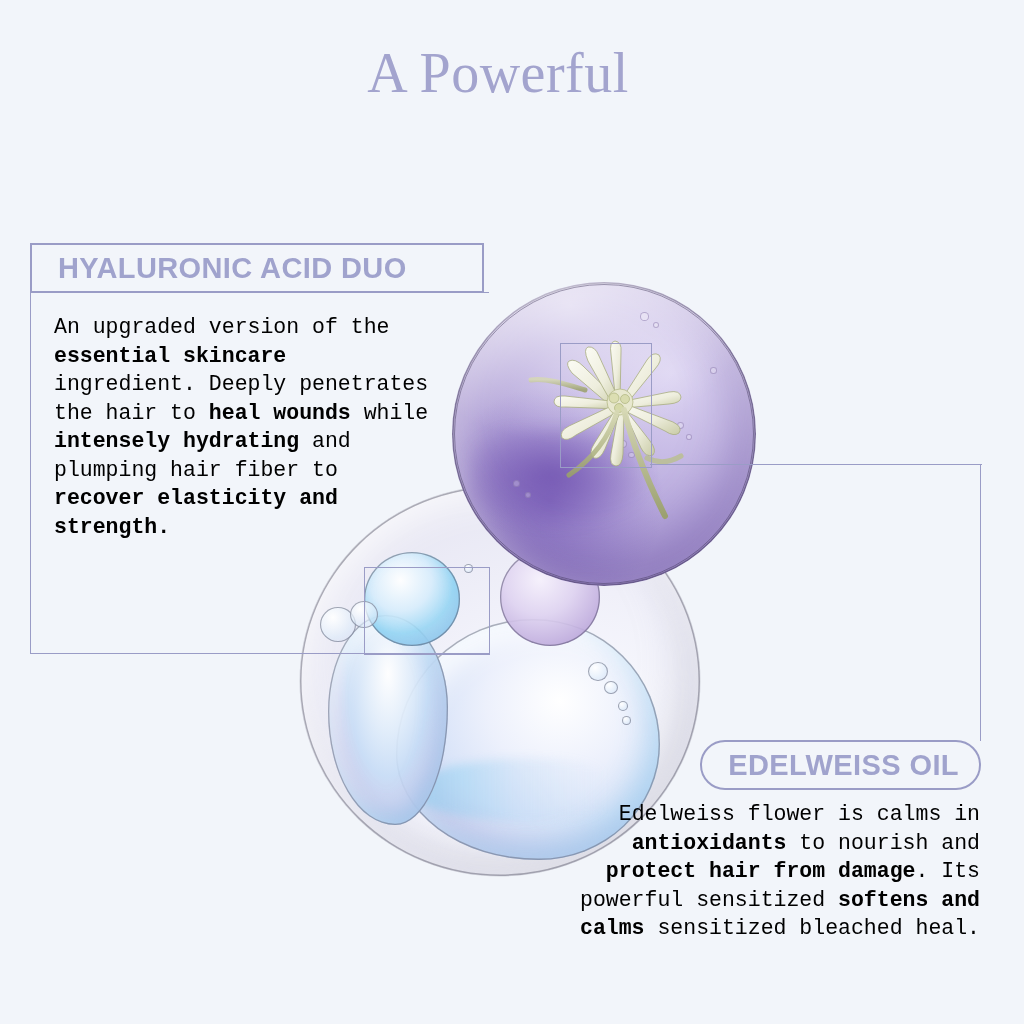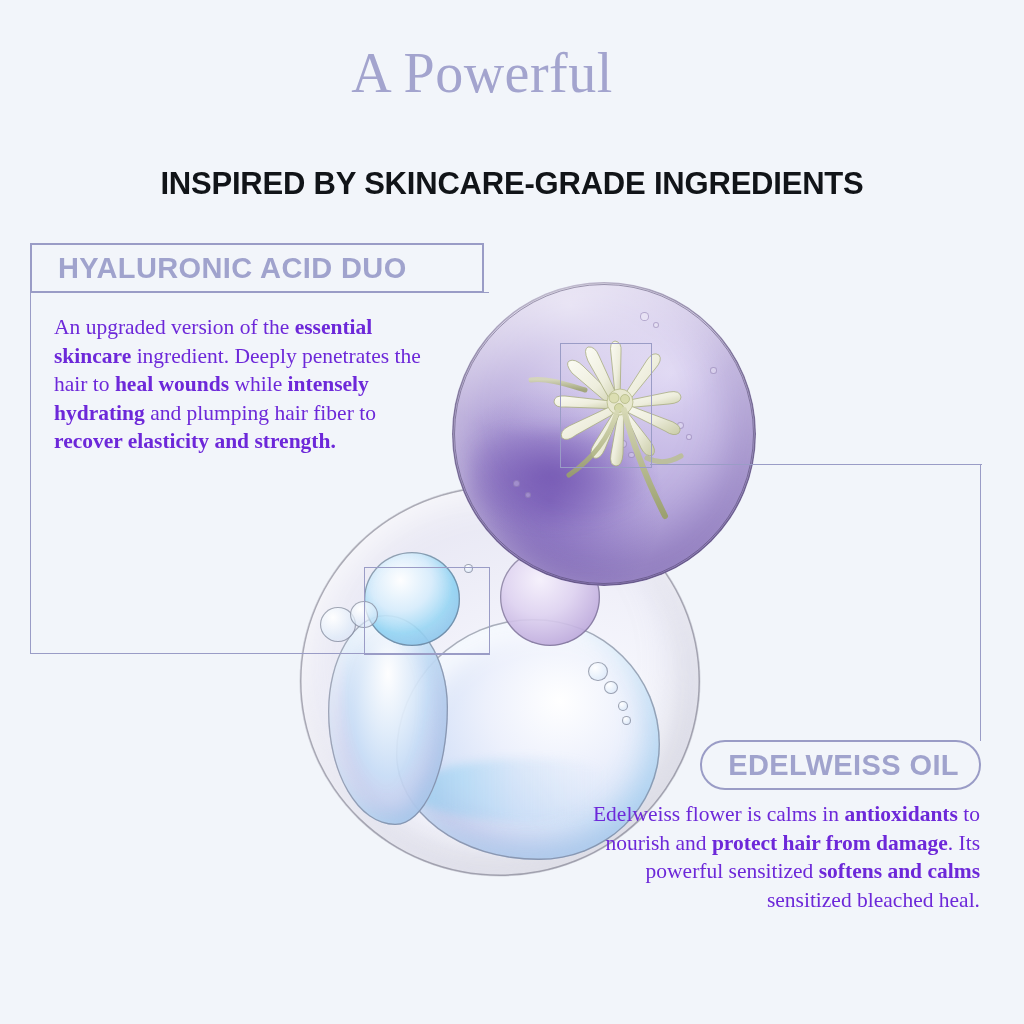--- a/index.html
+++ b/index.html
@@ -7,21 +7,21 @@
     width:1024px;height:1024px;
     background:#f2f5fa;
     font-family:"Liberation Sans", sans-serif;
     overflow:hidden;
     position:relative;
   }
   #stage{position:absolute;inset:0;width:1024px;height:1024px;}
 
   
   .title-wrap{
-    position:absolute;left:0;top:44px;width:964px;text-align:center;
+    position:absolute;left:16px;top:44px;width:964px;text-align:center;
     pointer-events:none;
   }
   .title-line{
     font-family:"Liberation Serif", serif;
     color:#a3a4ce;
     font-size:56px;
     line-height:58px;
     font-weight:400;
     letter-spacing:0.5px;
   }
@@ -85,22 +85,22 @@
   #label-edelweiss{
     left:700px;top:740px;width:281px;height:50px;
     padding-right:20px;justify-content:flex-end;border-radius:25px;
   }
 
   
   .body-copy{
     position:absolute;
     font-size:21.5px;
     line-height:28.5px;
-    color:#6d28d9;
-    font-family:Liberation Serif, serif;
+    color:#000000;
+    font-family:Liberation Mono, monospace;
   }
   .body-copy b{font-weight:bold;}
   #copy-hyaluronic{ left:54px; top:313px; width:382px; text-align:left; }
   #copy-edelweiss { left:580px; top:800px; width:400px; text-align:right; }
 
   
   .circle{position:absolute;border-radius:50%;}
 
   
   #circle-purple{
@@ -280,21 +280,20 @@
 
   <div class="conn conn-left"></div>
   <div class="conn conn-right-h"></div>
   <div class="conn conn-right-v"></div>
   <div class="detail-sq sq-bubble"></div>
   <div class="detail-sq sq-flower"></div>
 
   <div class="title-wrap">
     <div class="title-line">A Powerful</div>
   </div>
-  <div class="subtitle">INSPIRED BY SKINCARE-GRADE INGREDIENTS</div>
 
   <div class="label-box" id="label-hyaluronic">
     <span class="label-text">HYALURONIC ACID DUO</span>
   </div>
   <div class="body-copy" id="copy-hyaluronic"><span>An upgraded version of the </span><b>essential skincare</b><span> ingredient. Deeply penetrates the hair to </span><b>heal wounds</b><span> while </span><b>intensely hydrating</b><span> and plumping hair fiber to </span><b>recover elasticity and strength.</b></div>
 
   <div class="label-box" id="label-edelweiss">
     <span class="label-text">EDELWEISS OIL</span>
   </div>
   <div class="body-copy" id="copy-edelweiss"><span>Edelweiss flower is calms in </span><b>antioxidants</b><span> to nourish and </span><b>protect hair from damage</b><span>. Its powerful sensitized </span><b>softens and calms</b><span> sensitized bleached heal.</span></div>

